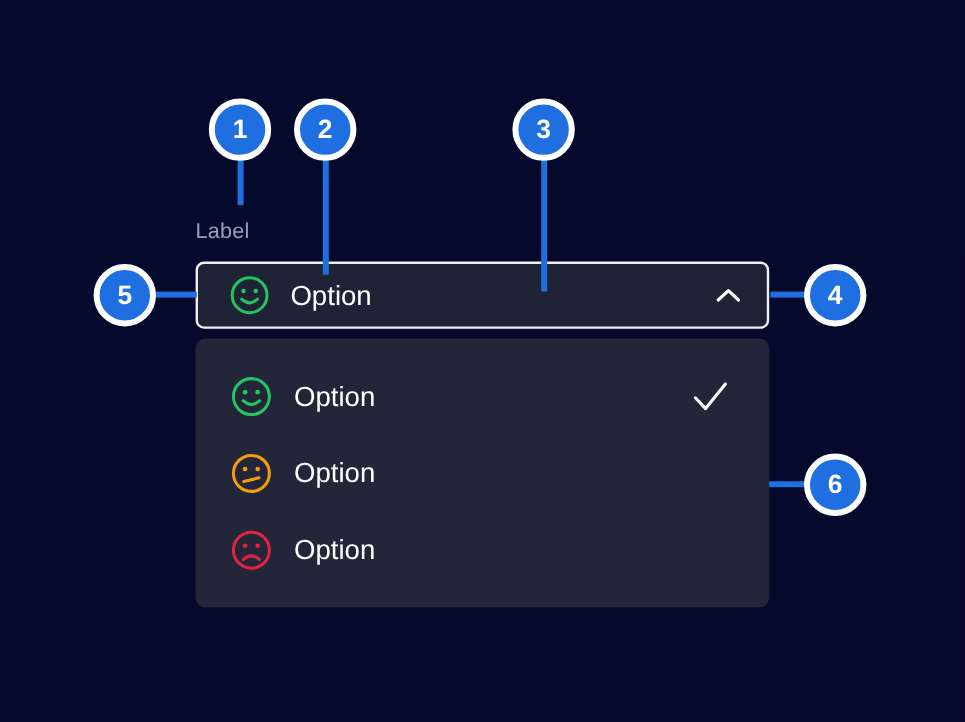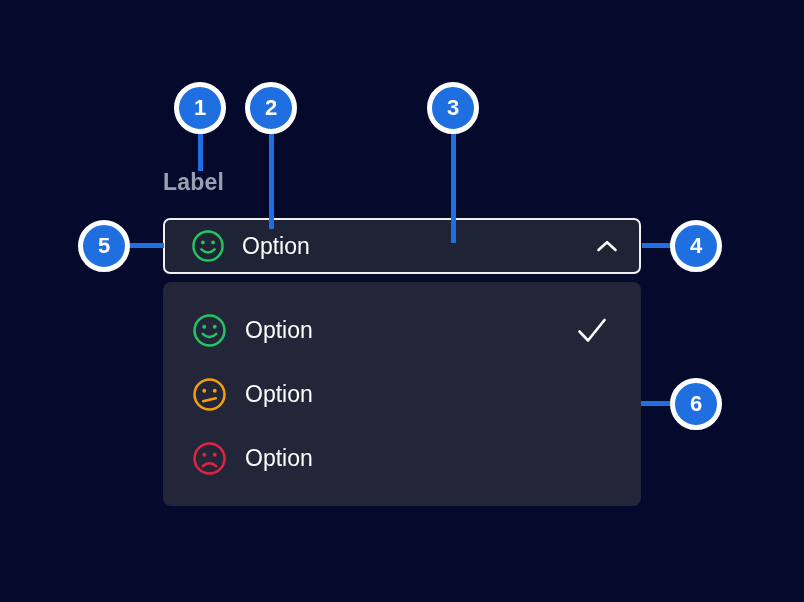--- a/index.html
+++ b/index.html
@@ -17,25 +17,24 @@
   *{margin:0;padding:0;box-sizing:border-box;}
   html,body{background:var(--background);}
   .canvas{
     position:relative;
     width:804px;height:602px;
     background:var(--background);
     font-family:"Liberation Sans", sans-serif;
     overflow:hidden;
   }
   .field-label{
-    position:absolute;left:163px;top:168px;
-    font-size:23px;line-height:28px;
+    position:absolute;left:163px;top:178px;
+    font-size:18px;line-height:28px;
     color:var(--label-gray);
     letter-spacing:.2px;
-    font-weight:bold;
   }
   .select-trigger{
     position:absolute;left:163px;top:218px;
     width:478px;height:56px;
     background:var(--field-surface);
     border:2px solid var(--field-border);
     border-radius:7px;
     display:flex;align-items:center;
     padding:0 20px 0 26px;
     cursor:pointer;

